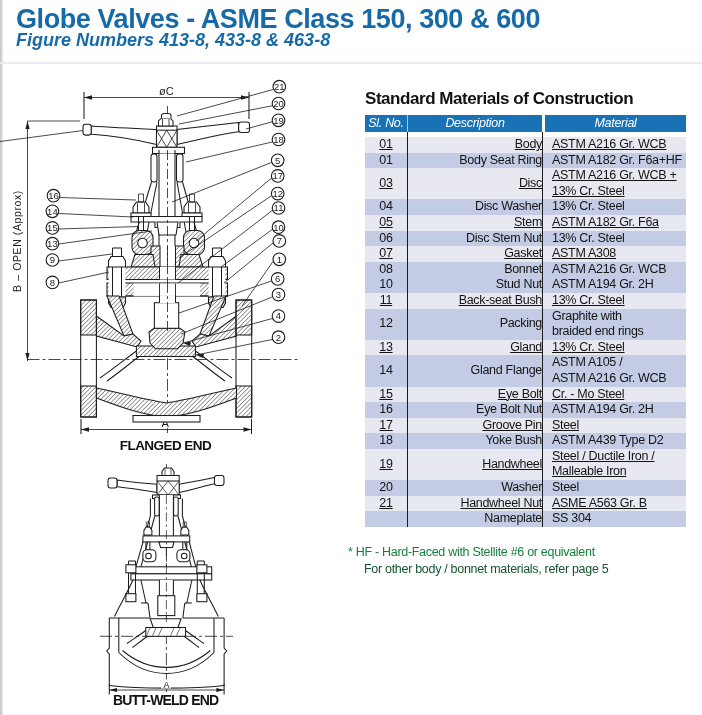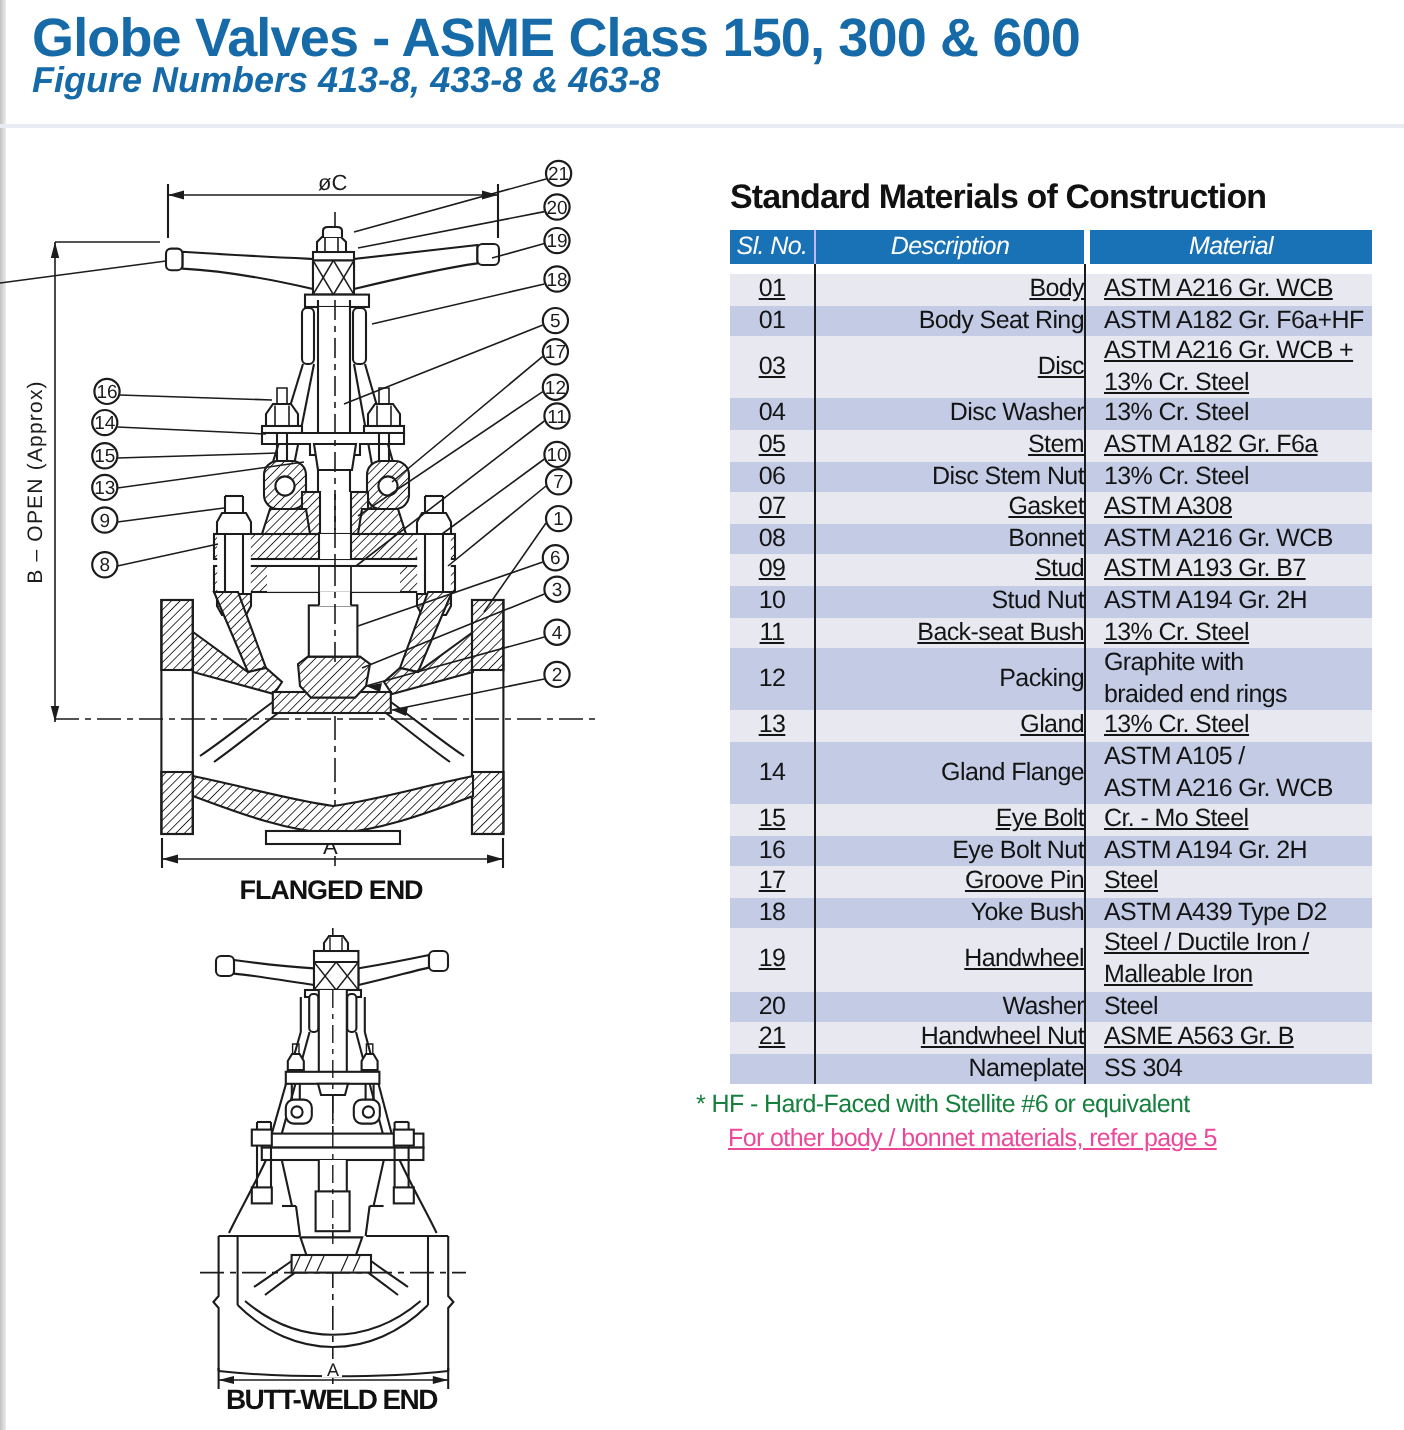--- a/index.html
+++ b/index.html
@@ -16,21 +16,21 @@
   #mtable td.c3{padding-left:9px;border-left:1.5px solid #1a1a1a;}
   #mtable tr.hd td{background:#1a72b6;color:#fff;font-style:italic;font-weight:normal;font-size:12.5px;text-align:center;height:17px;line-height:17px;padding:0;}
   #mtable tr.hd td.h2{border-left:1px solid #c4b5fd;}
   #mtable tr.hd td.h3{border-left:3px solid #fff;}
   #mtable tr.gap td{height:5px;background:#fff;border-left:none;}
   #mtable tr.a td{background:#e8e9f0;text-decoration:underline;}
   #mtable tr.b td{background:#c3cce4;}
   #mtable tr td.s1{height:15.6px;}
   #mtable tr td.s2{height:31.2px;}
   #fn1{position:absolute;left:348px;top:545px;font-size:12.5px;color:#15803d;letter-spacing:-0.3px;}
-  #fn2{position:absolute;left:364px;top:562px;font-size:12.5px;color:#ec4899;letter-spacing:-0.3px;text-decoration:underline;}
+  #fn2{position:absolute;left:364px;top:562px;font-size:12.5px;color:#14532d;letter-spacing:-0.3px;}
   #drawing{position:absolute;left:0;top:0;}
 </style>
 </head>
 <body>
 <div id="edge"></div>
 <div id="title">Globe Valves - ASME Class 150, 300 &amp; 600</div>
 <div id="subtitle">Figure Numbers 413-8, 433-8 &amp; 463-8</div>
 <div id="rule"></div>
 <div id="tabletitle">Standard Materials of Construction</div>
 <table id="mtable">
@@ -82,25 +82,20 @@
       </tr>
 <tr class="a">
         <td class="c1 s1">07</td>
         <td class="c2">Gasket</td>
         <td class="c3">ASTM A308</td>
       </tr>
 <tr class="b">
         <td class="c1 s1">08</td>
         <td class="c2">Bonnet</td>
         <td class="c3">ASTM A216 Gr. WCB</td>
-      </tr>
-<tr class="a">
-        <td class="c1 s1">09</td>
-        <td class="c2">Stud</td>
-        <td class="c3">ASTM A193 Gr. B7</td>
       </tr>
 <tr class="b">
         <td class="c1 s1">10</td>
         <td class="c2">Stud Nut</td>
         <td class="c3">ASTM A194 Gr. 2H</td>
       </tr>
 <tr class="a">
         <td class="c1 s1">11</td>
         <td class="c2">Back-seat Bush</td>
         <td class="c3">13% Cr. Steel</td>

